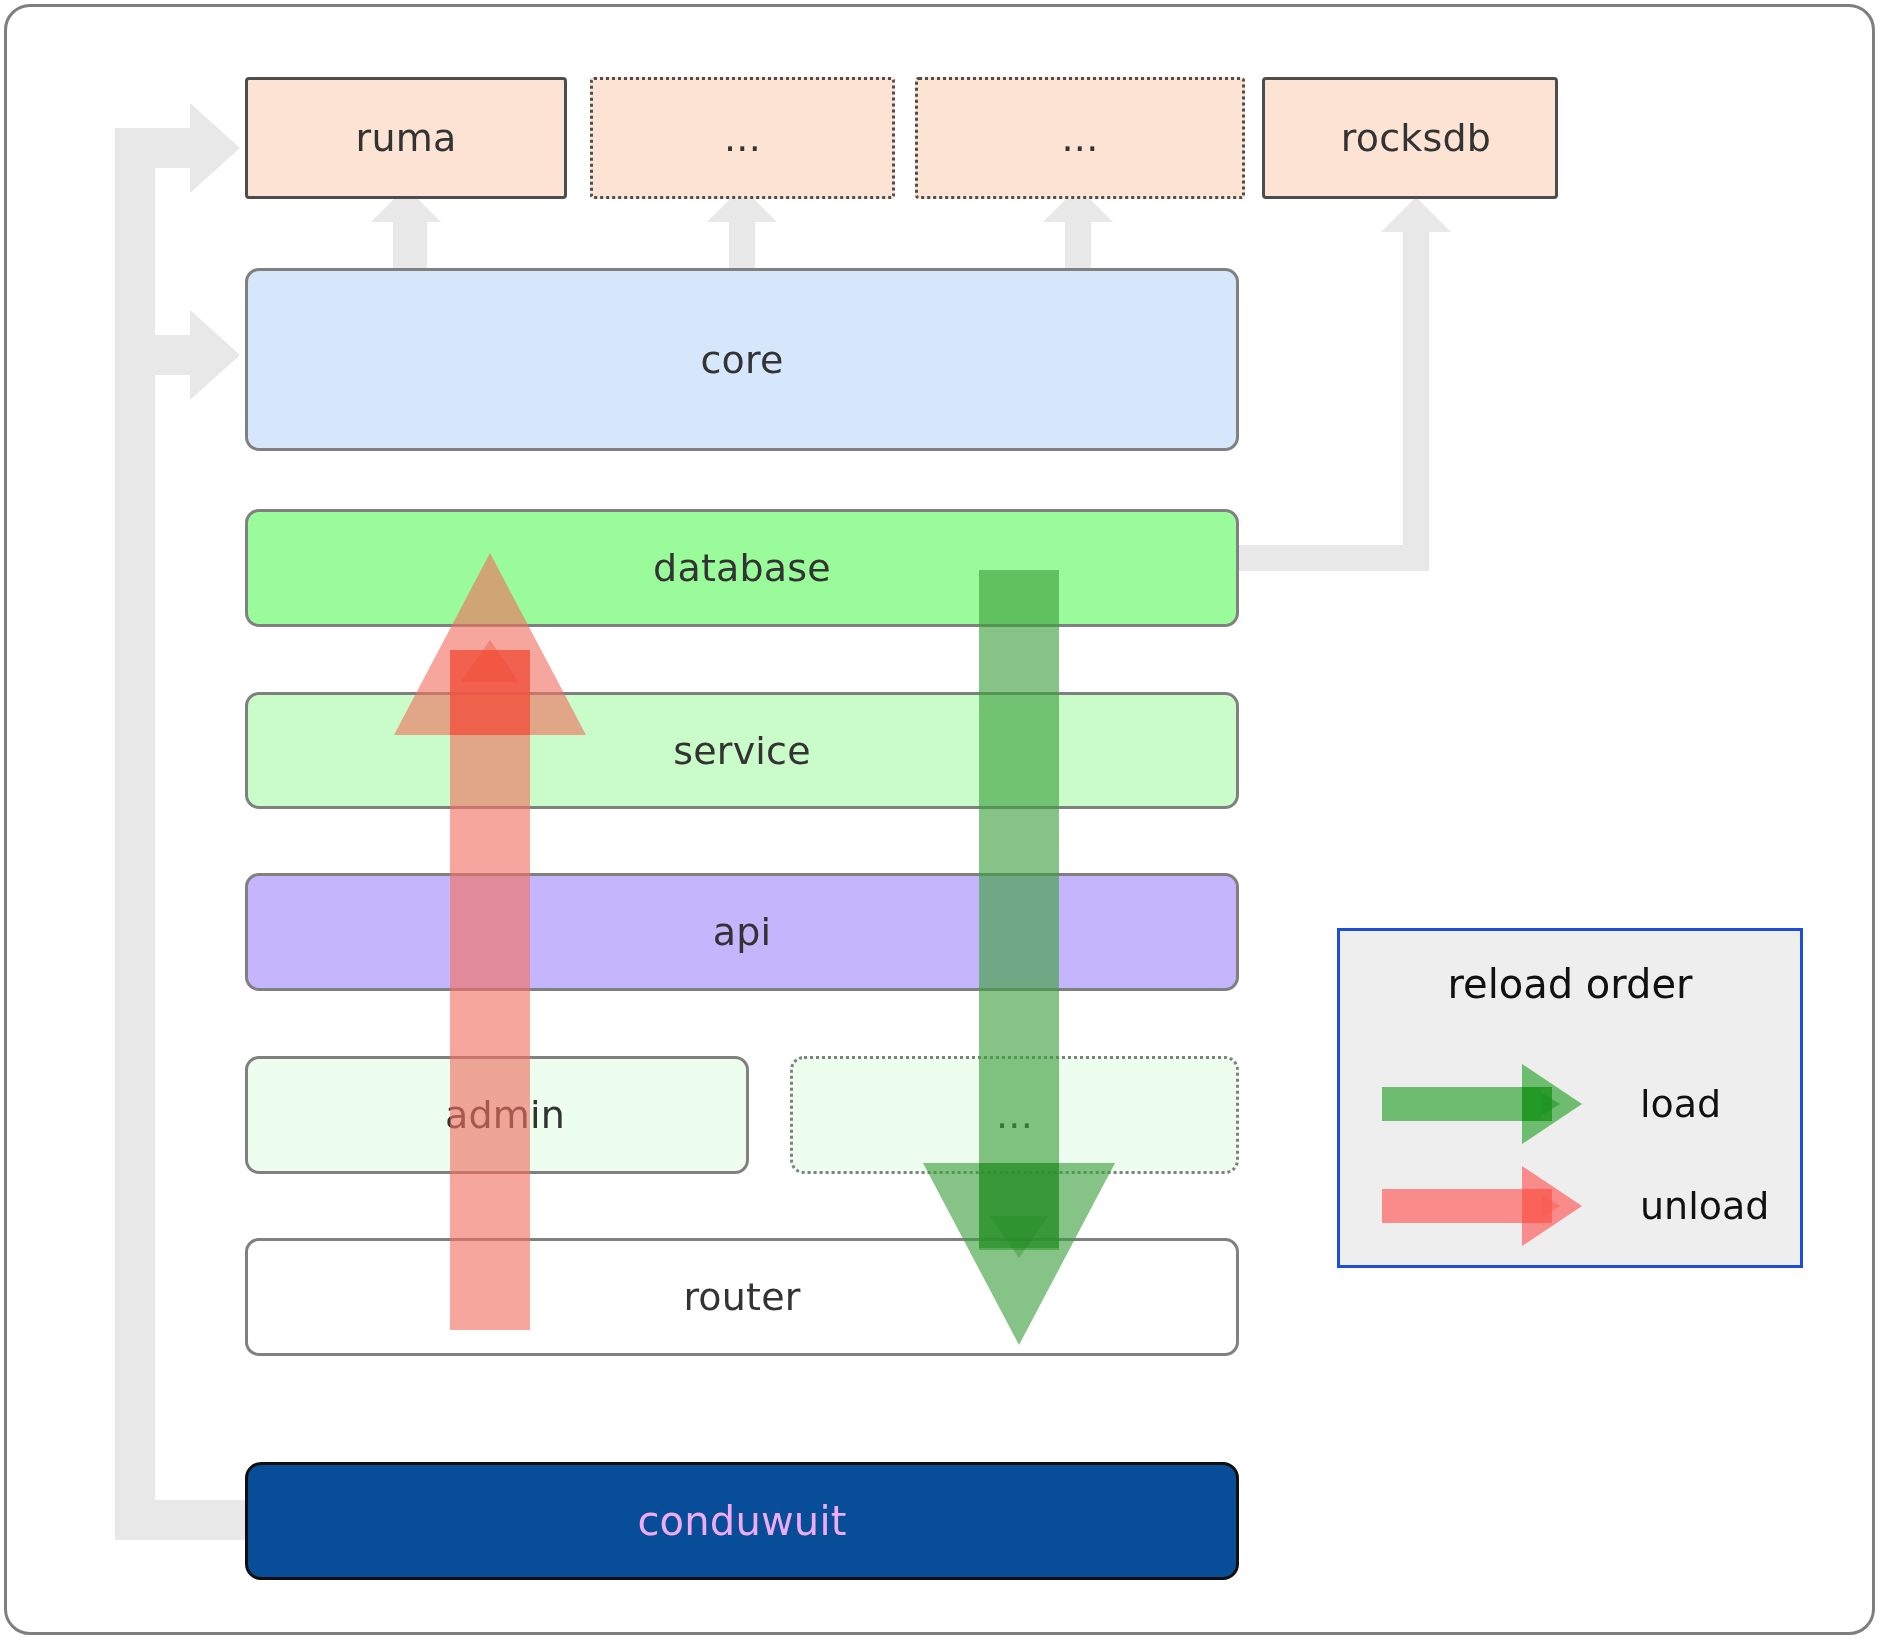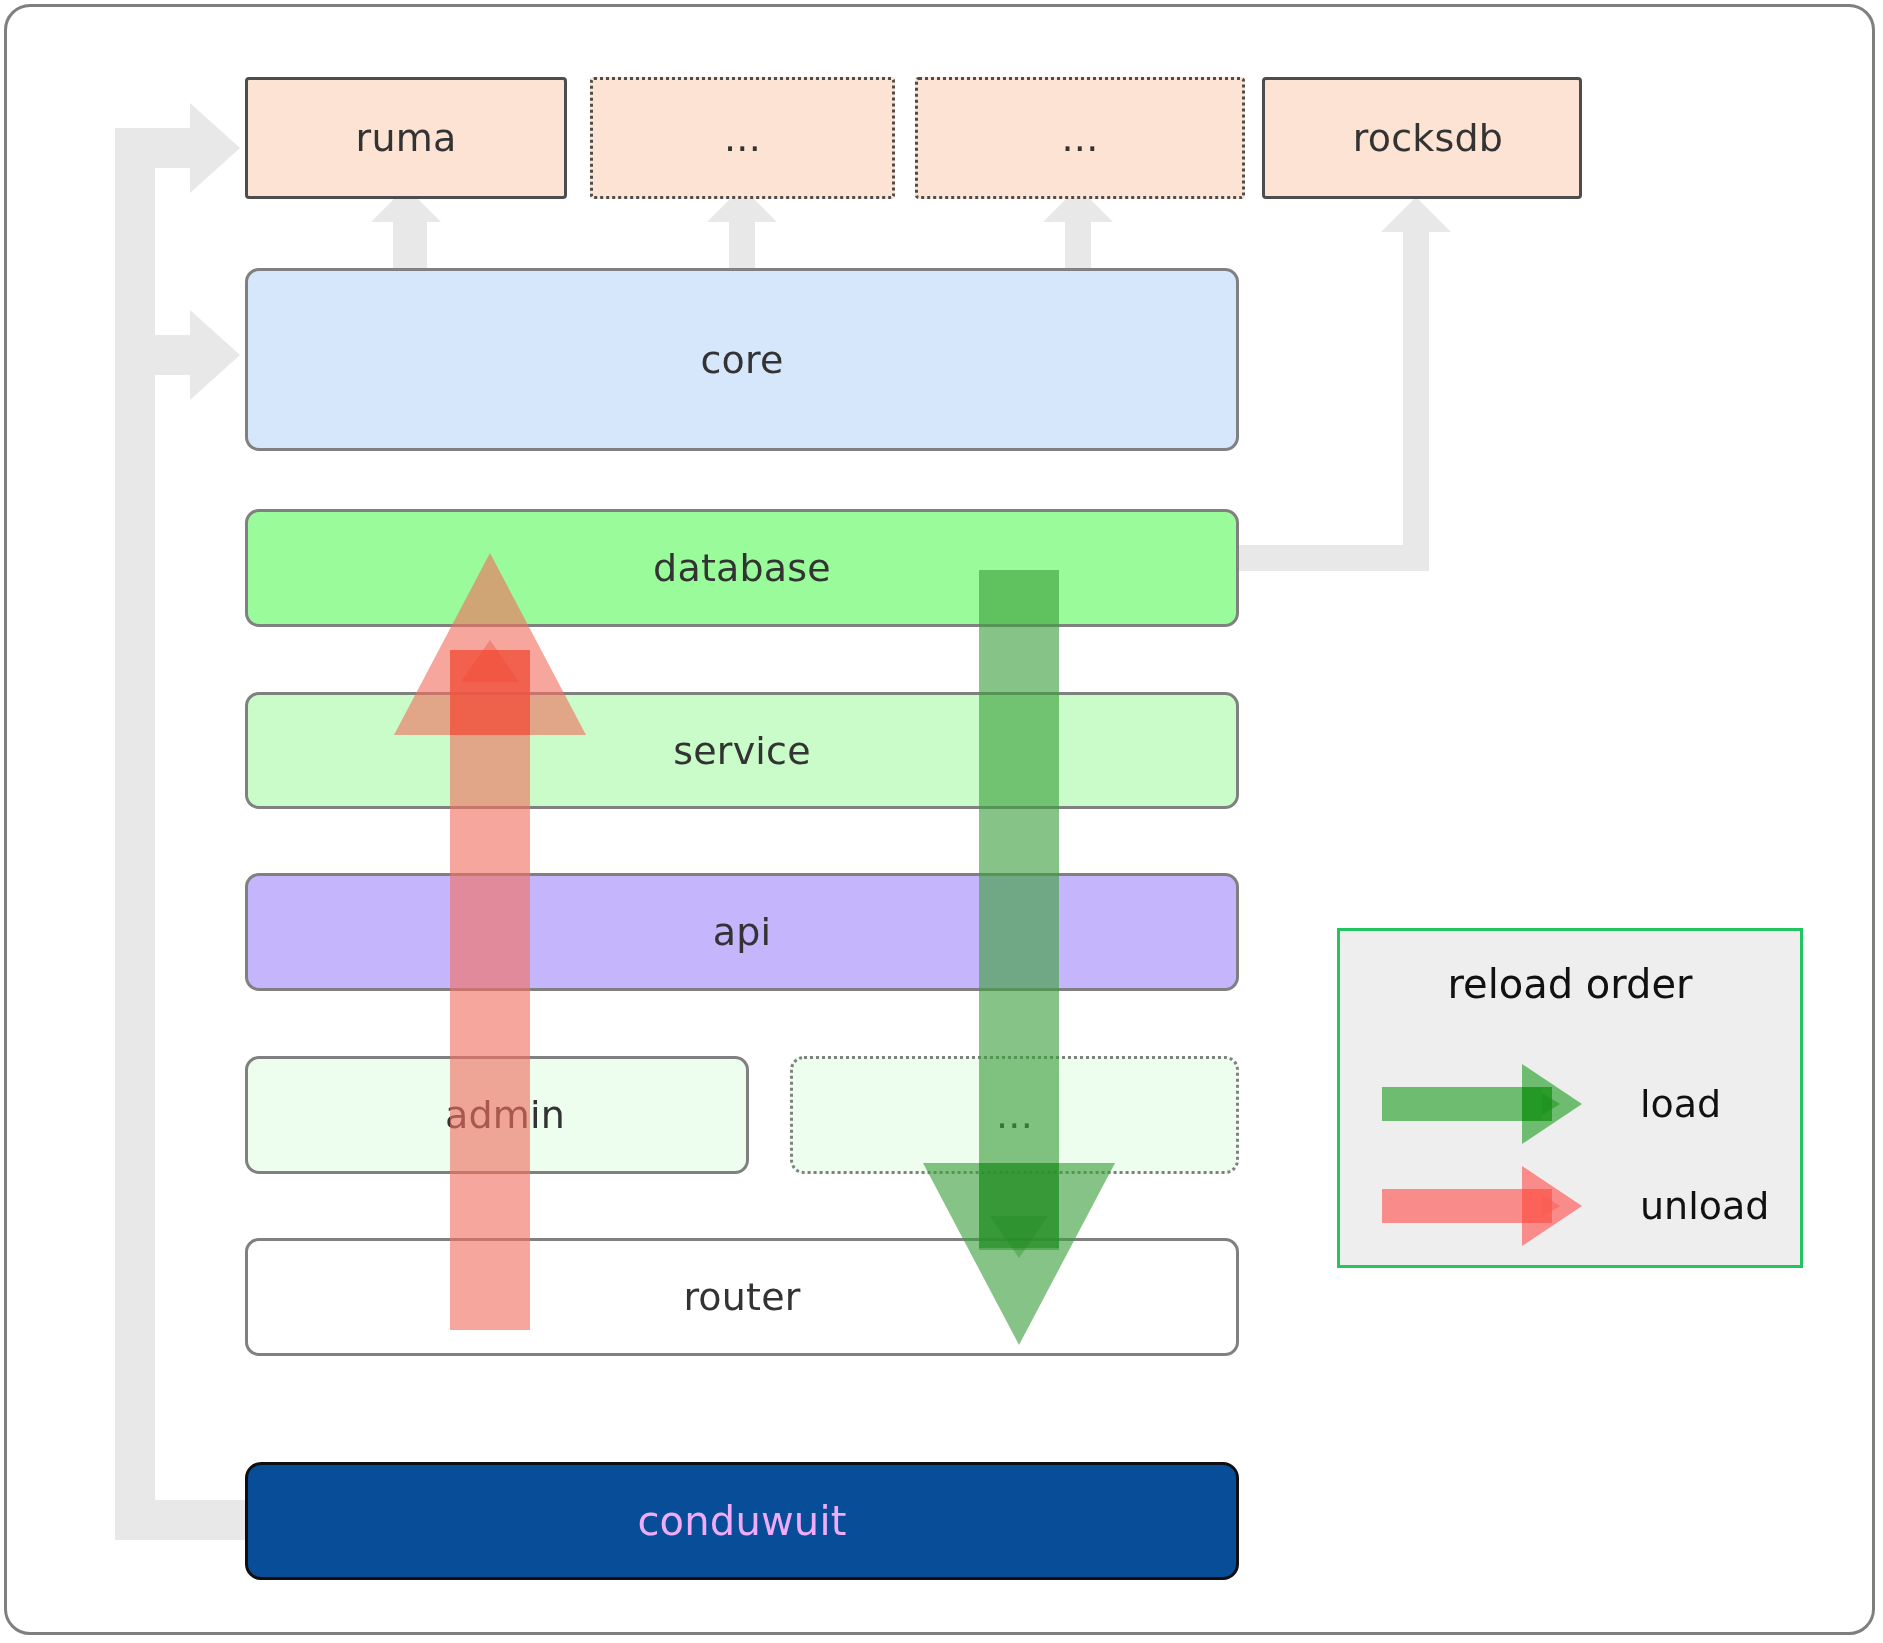--- a/index.html
+++ b/index.html
@@ -92,21 +92,21 @@
   .node { z-index: 4; }
 
   
   #legend {
     position: absolute;
     left: 1337px;
     top: 928px;
     width: 466px;
     height: 340px;
     background: #eeeeee;
-    border: 3px solid #22c55e;
+    border: 3px solid #1d4ed8;
     box-sizing: border-box;
     z-index: 5;
   }
   #legend-title {
     position: absolute;
     top: 30px; left: 0; right: 0;
     text-align: center;
     font-size: 40px;
     color: #111111;
   }
@@ -165,21 +165,21 @@
   </div>
 
   <div class="node dep dotted" style="left:590px; top:77px; width:305px; height:122px;">
     <span class="node-label">...</span>
   </div>
 
   <div class="node dep dotted" style="left:915px; top:77px; width:330px; height:122px;">
     <span class="node-label">...</span>
   </div>
 
-  <div class="node dep" style="left:1262px; top:77px; width:320px; height:122px;padding-left:12px;">
+  <div class="node dep" style="left:1262px; top:77px; width:296px; height:122px;padding-left:12px;">
     <span class="node-label">rocksdb</span>
   </div>
 
   <div class="node layer c-core" style="left:245px; top:268px; width:994px; height:183px;">
     <span class="node-label">core</span>
   </div>
 
   <div class="node layer c-database" style="left:245px; top:509px; width:994px; height:118px;">
     <span class="node-label">database</span>
   </div>

